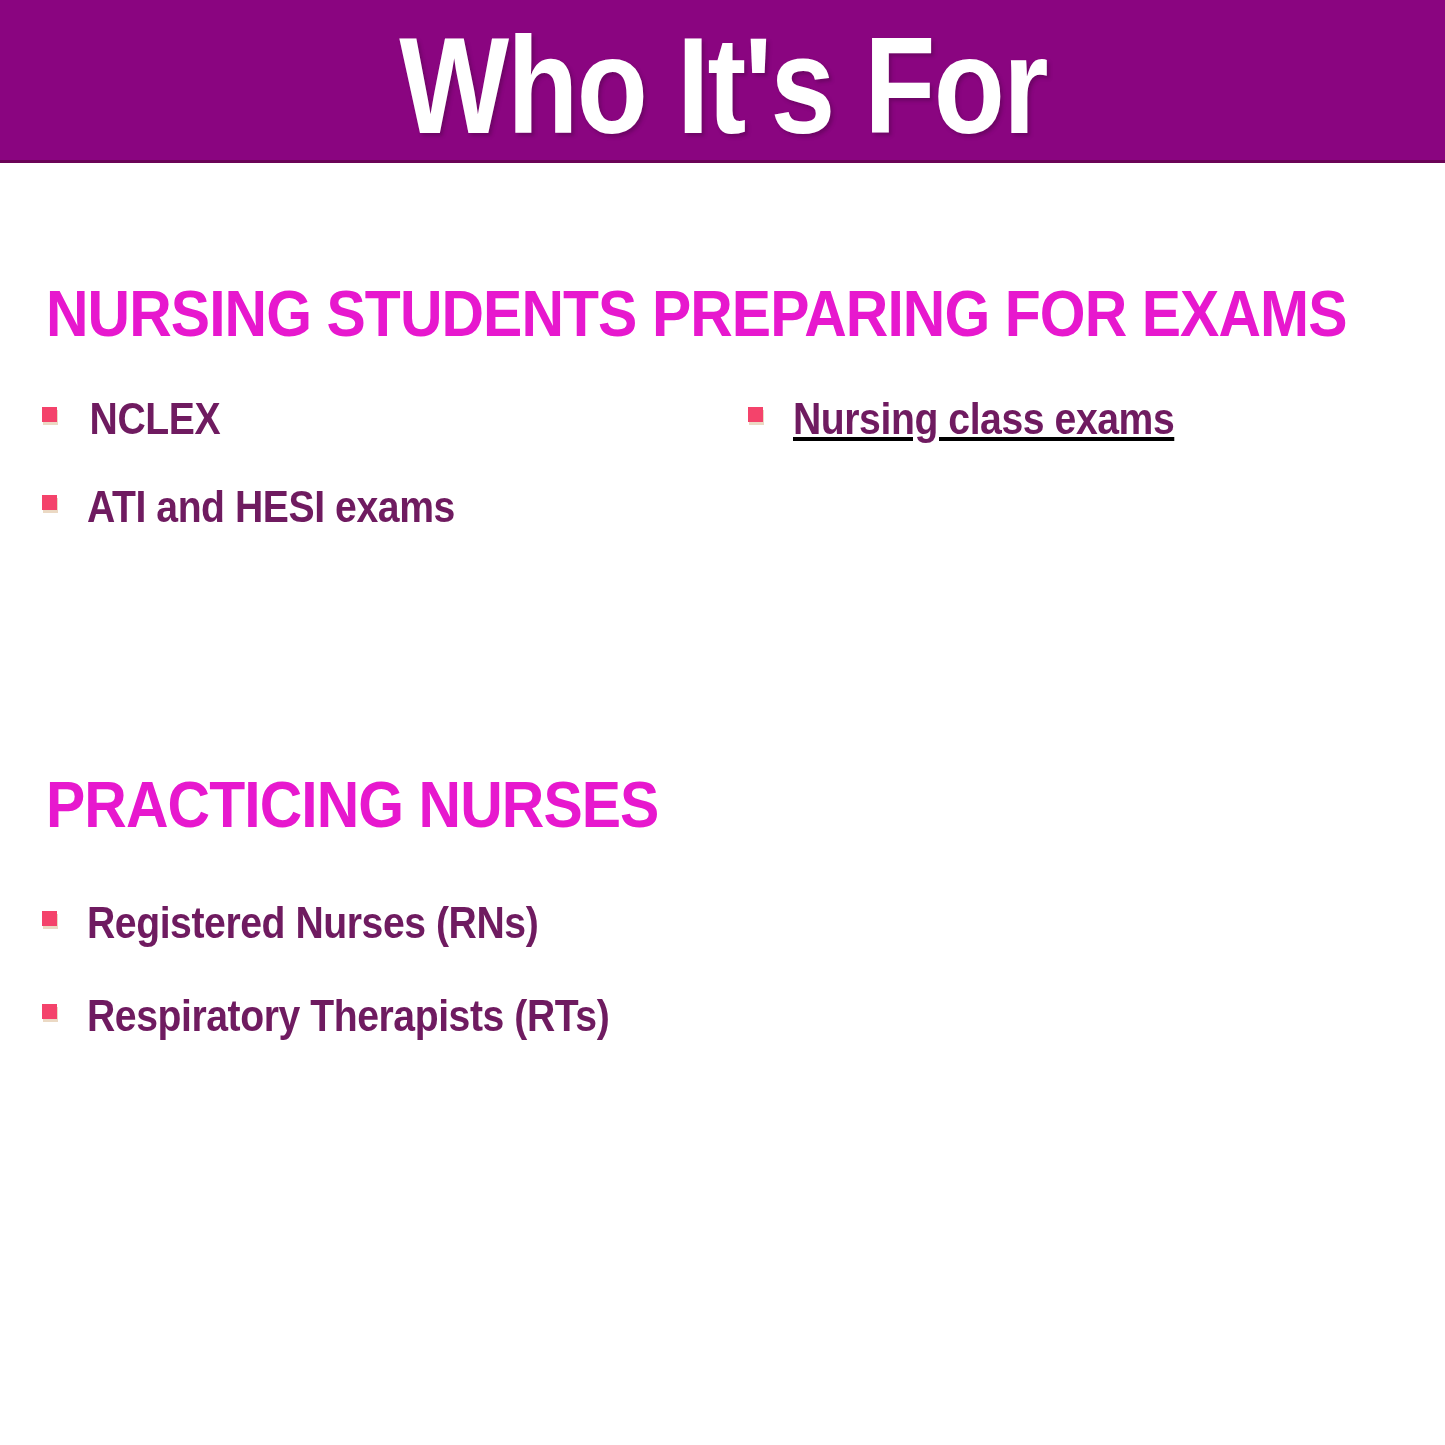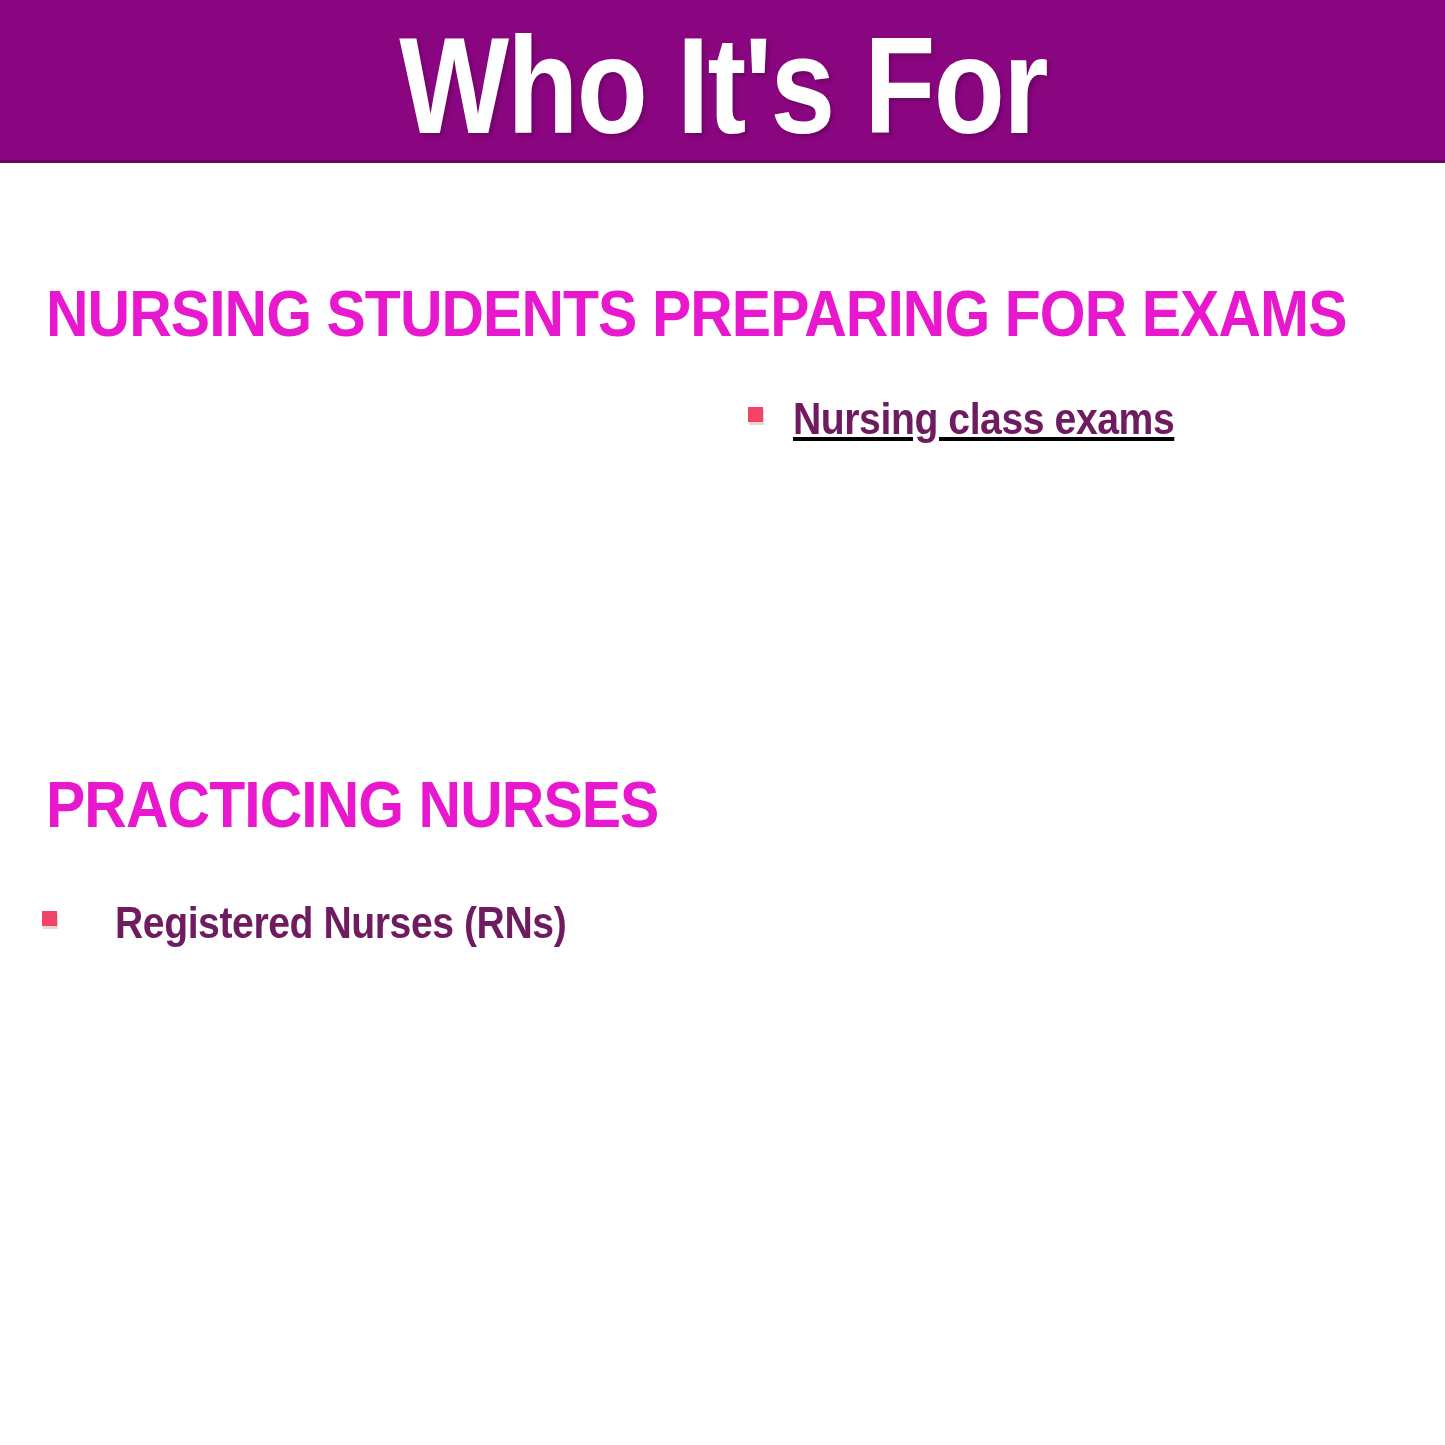--- a/index.html
+++ b/index.html
@@ -69,21 +69,21 @@
   #s1-col-right{left:748px;top:395px;text-decoration:underline;}
   #s2-col-left {left:42px; top:899px;}
   #s2-col-right{left:748px;top:899px;}
 
   .bullet-item{
     display:flex;
     align-items:flex-start;
     min-height:48px;
   }
   #s1-col-left .bullet-item, #s1-col-right .bullet-item{margin-bottom:40px;}
-  #s2-col-left .bullet-item, #s2-col-right .bullet-item{margin-bottom:45px;gap:28px;}
+  #s2-col-left .bullet-item, #s2-col-right .bullet-item{margin-bottom:45px;}
 
   .bullet-square{
     flex:0 0 auto;
     width:15px;height:15px;
     margin-top:12px;
     margin-right:30px;
     background:var(--bullet);
     box-shadow:1px 3px 0 0 var(--bullet_shadow);
   }
   .bullet-text{
@@ -105,34 +105,46 @@
 
 <div class="page">
 
   <header class="banner">
     <div class="banner-title">Who It's For</div>
   </header>
 
   <h2 class="section-heading" id="heading-1">NURSING STUDENTS PREPARING FOR EXAMS</h2>
 
   <ul class="bullet-list" id="s1-col-left">
+    <li class="bullet-item">
+      <span class="bullet-square"></span>
+      <span class="bullet-text">NCLEX</span>
+    </li>
+    <li class="bullet-item">
+      <span class="bullet-square"></span>
+      <span class="bullet-text">ATI and HESI exams</span>
+    </li>
   </ul>
 
   <ul class="bullet-list" id="s1-col-right">
     <li class="bullet-item">
       <span class="bullet-square"></span>
       <span class="bullet-text">Nursing class exams</span>
     </li>
   </ul>
 
   <h2 class="section-heading" id="heading-2">PRACTICING NURSES</h2>
 
   <ul class="bullet-list" id="s2-col-left">
     <li class="bullet-item">
       <span class="bullet-square"></span>
       <span class="bullet-text">Registered Nurses (RNs)</span>
     </li>
+    <li class="bullet-item">
+      <span class="bullet-square"></span>
+      <span class="bullet-text">Respiratory Therapists (RTs)</span>
+    </li>
   </ul>
 
   <ul class="bullet-list" id="s2-col-right">
   </ul>
 
 </div>
 
 </body></html>

